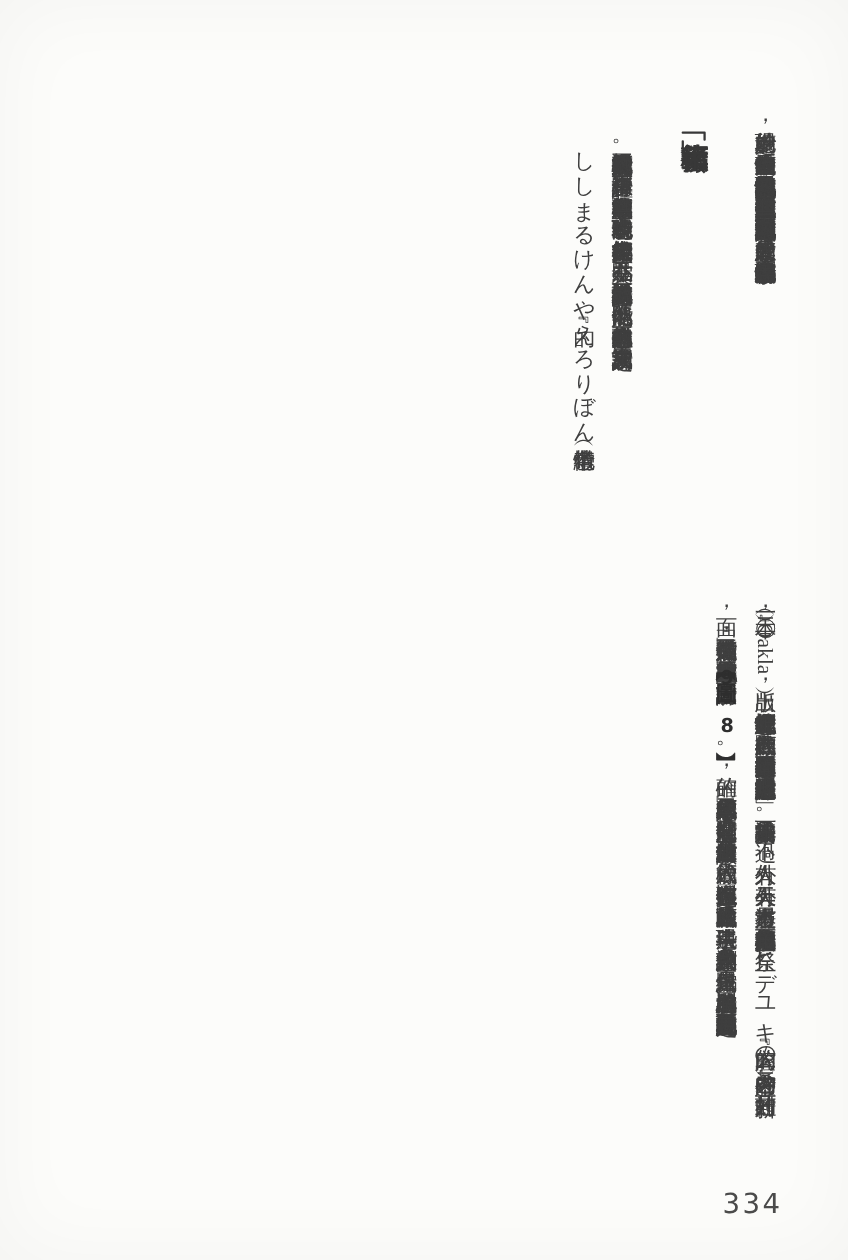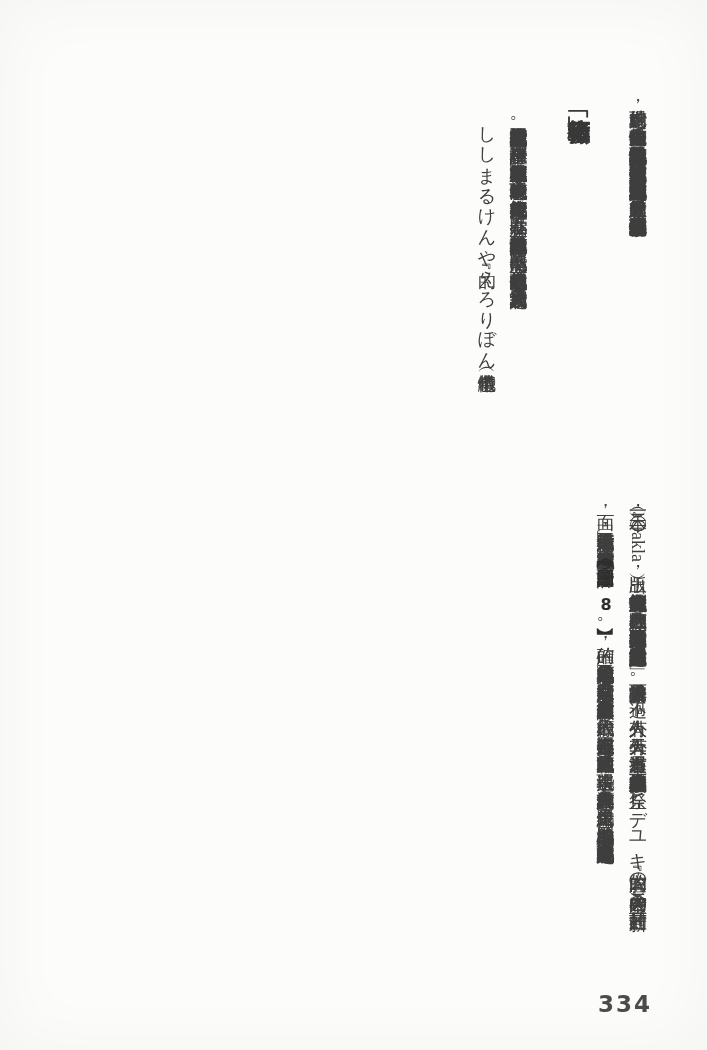--- a/index.html
+++ b/index.html
@@ -52,21 +52,21 @@
     font-size: 16px;
     letter-spacing: 1px;
   }
 
   .pagenum {
     position: absolute;
     right: 55px;
     bottom: 33px;
     font-family: "DejaVu Sans", "Liberation Sans", sans-serif;
     font-size: 23px;
-    font-weight: bold;
+    font-weight: normal;
     letter-spacing: 2px;
     color: #4b4b4b;
     text-align: right;
   }
 </style>
 </head>
 <body>
 
 <div class="page">
 

